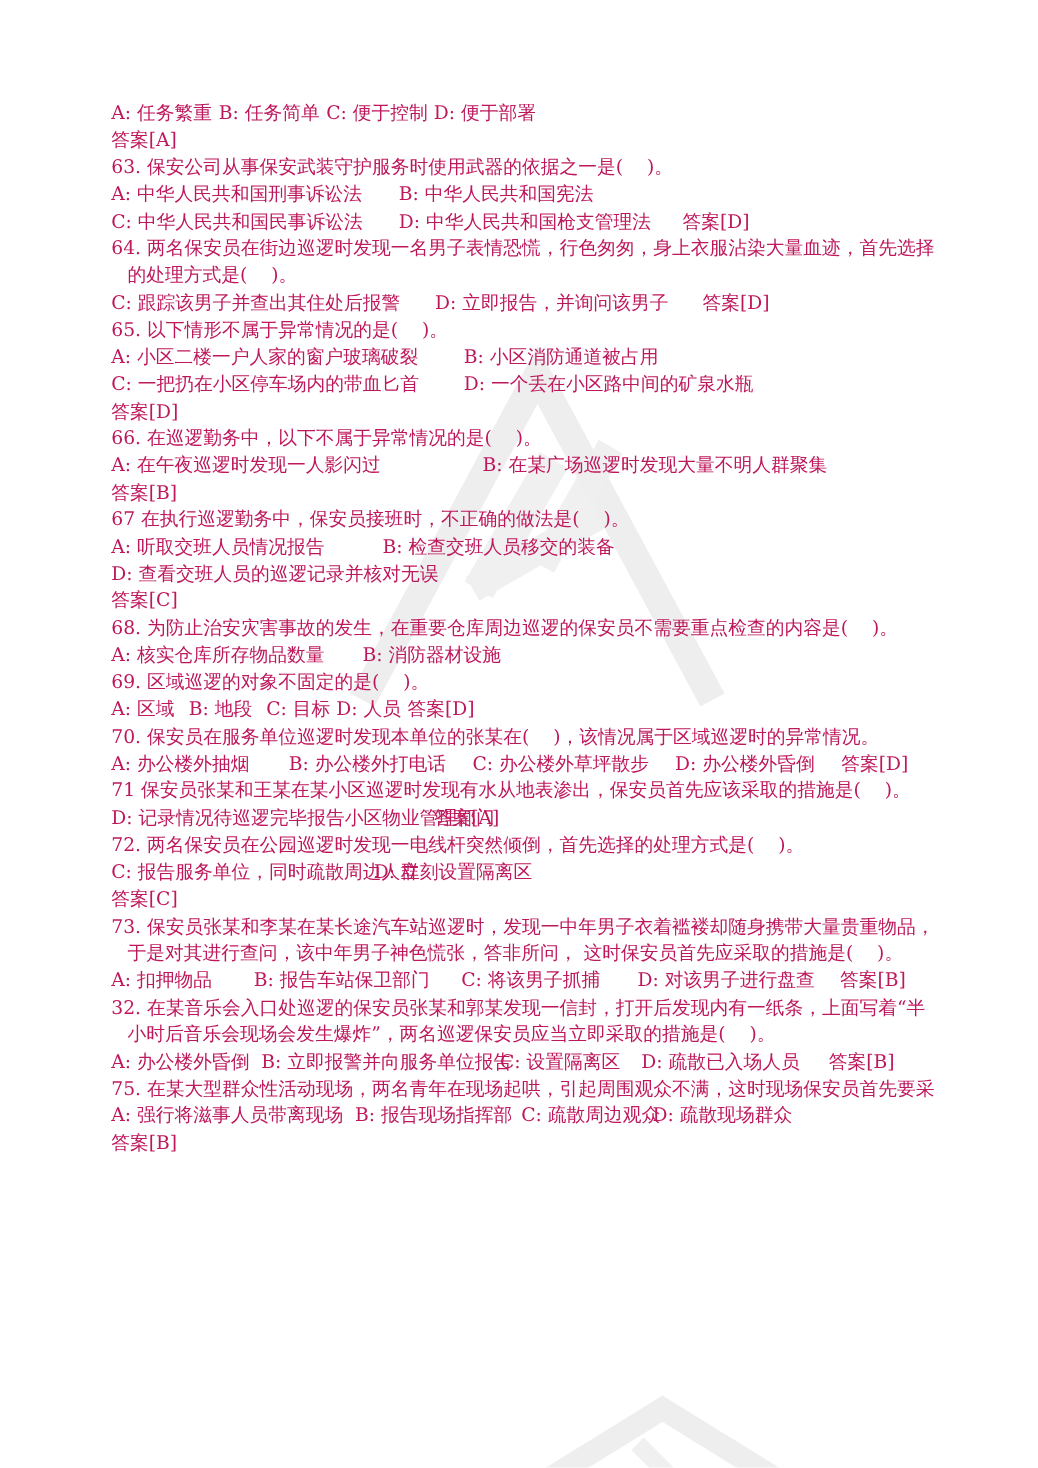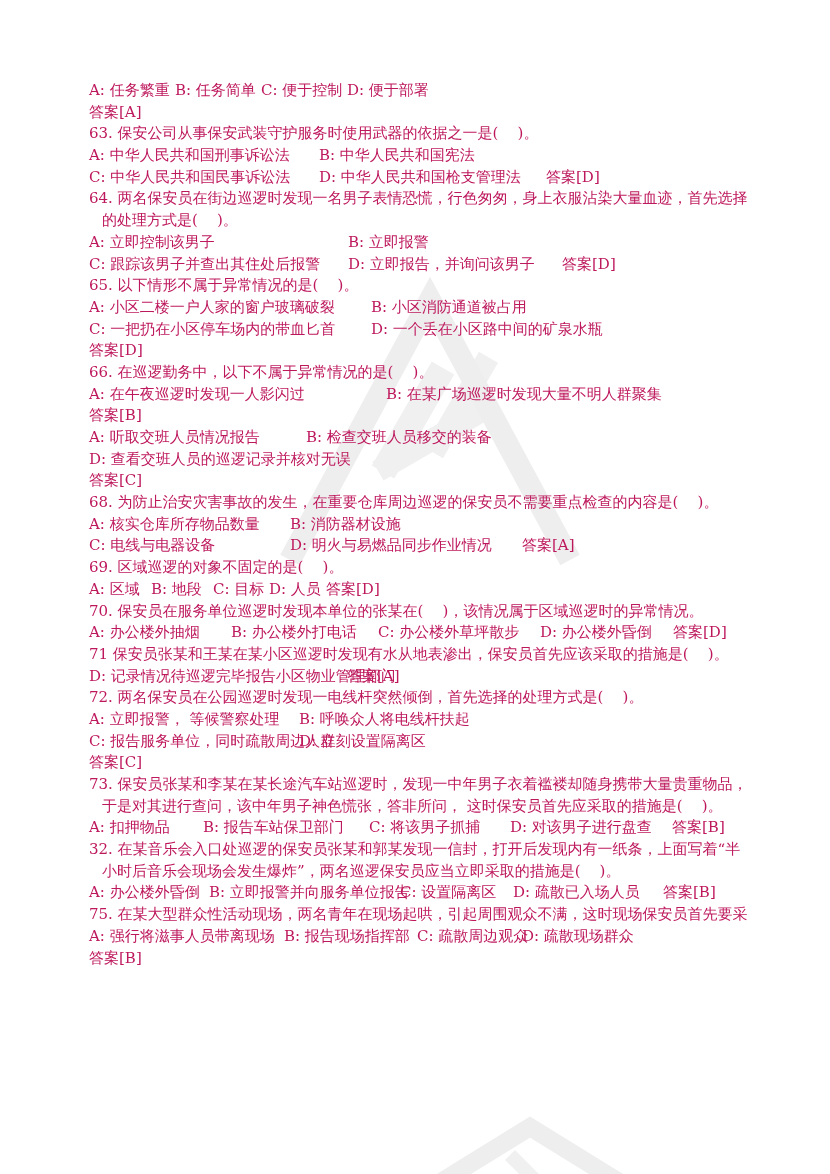--- a/index.html
+++ b/index.html
@@ -48,51 +48,49 @@
 
     <div class="line"><span class="opt" style="width:86px">A: 任务繁重</span><span class="opt" style="width:86px">B: 任务简单</span><span class="opt" style="width:86px">C: 便于控制</span><span class="opt">D: 便于部署</span></div>
     <div class="line">答案[A]</div>
 
     <div class="line">63. 保安公司从事保安武装守护服务时使用武器的依据之一是(    )。</div>
     <div class="line"><span class="opt" style="width:230px">A: 中华人民共和国刑事诉讼法</span><span class="opt">B: 中华人民共和国宪法</span></div>
     <div class="line"><span class="opt" style="width:230px">C: 中华人民共和国民事诉讼法</span><span class="opt" style="width:227px">D: 中华人民共和国枪支管理法</span><span class="ans">答案[D]</span></div>
 
     <div class="line">64. 两名保安员在街边巡逻时发现一名男子表情恐慌，行色匆匆，身上衣服沾染大量血迹，首先选择</div>
     <div class="line indent">的处理方式是(    )。</div>
-    <div class="line"><span class="opt" style="width:259px">A: 立即控制该男子</span><span class="opt">B: 立即报警</span></div>
     <div class="line"><span class="opt" style="width:259px">C: 跟踪该男子并查出其住处后报警</span><span class="opt" style="width:214px">D: 立即报告，并询问该男子</span><span class="ans">答案[D]</span></div>
 
     <div class="line">65. 以下情形不属于异常情况的是(    )。</div>
     <div class="line"><span class="opt" style="width:282px">A: 小区二楼一户人家的窗户玻璃破裂</span><span class="opt">B: 小区消防通道被占用</span></div>
     <div class="line"><span class="opt" style="width:282px">C: 一把扔在小区停车场内的带血匕首</span><span class="opt">D: 一个丢在小区路中间的矿泉水瓶</span></div>
     <div class="line">答案[D]</div>
 
     <div class="line">66. 在巡逻勤务中，以下不属于异常情况的是(    )。</div>
     <div class="line"><span class="opt" style="width:297px">A: 在午夜巡逻时发现一人影闪过</span><span class="opt">B: 在某广场巡逻时发现大量不明人群聚集</span></div>
     <div class="line">答案[B]</div>
 
+    <div class="line">67 在执行巡逻勤务中，保安员接班时，不正确的做法是(    )。</div>
     <div class="line"><span class="opt" style="width:217px">A: 听取交班人员情况报告</span><span class="opt">B: 检查交班人员移交的装备</span></div>
     <div class="line">D: 查看交班人员的巡逻记录并核对无误</div>
     <div class="line">答案[C]</div>
 
     <div class="line">68. 为防止治安灾害事故的发生，在重要仓库周边巡逻的保安员不需要重点检查的内容是(    )。</div>
     <div class="line"><span class="opt" style="width:201px">A: 核实仓库所存物品数量</span><span class="opt">B: 消防器材设施</span></div>
-    <div class="line"><span class="opt" style="width:201px">C: 电线与电器设备</span><span class="opt" style="width:232px">D: 明火与易燃品同步作业情况</span><span class="ans">答案[A]</span></div>
 
     <div class="line">69. 区域巡逻的对象不固定的是(    )。</div>
     <div class="line"><span class="opt" style="width:62px">A: 区域</span><span class="opt" style="width:62px">B: 地段</span><span class="opt" style="width:56px">C: 目标</span><span class="opt" style="width:57px">D: 人员</span><span class="ans">答案[D]</span></div>
 
     <div class="line">70. 保安员在服务单位巡逻时发现本单位的张某在(    )，该情况属于区域巡逻时的异常情况。</div>
     <div class="line"><span class="opt" style="width:142px">A: 办公楼外抽烟</span><span class="opt" style="width:147px">B: 办公楼外打电话</span><span class="opt" style="width:162px">C: 办公楼外草坪散步</span><span class="opt" style="width:133px">D: 办公楼外昏倒</span><span class="ans">答案[D]</span></div>
 
     <div class="line">71 保安员张某和王某在某小区巡逻时发现有水从地表渗出，保安员首先应该采取的措施是(    )。</div>
     <div class="line"><span class="opt" style="width:258px">D: 记录情况待巡逻完毕报告小区物业管理部门</span><span class="ans">答案[A]</span></div>
 
     <div class="line">72. 两名保安员在公园巡逻时发现一电线杆突然倾倒，首先选择的处理方式是(    )。</div>
-    <div class="line"><span class="opt" style="width:210px">A: 立即报警， 等候警察处理</span><span class="opt">B: 呼唤众人将电线杆扶起</span></div>
     <div class="line"><span class="opt" style="width:210px">C: 报告服务单位，同时疏散周边人群</span><span class="opt">D: 立刻设置隔离区</span></div>
     <div class="line">答案[C]</div>
 
     <div class="line">73. 保安员张某和李某在某长途汽车站巡逻时，发现一中年男子衣着褴褛却随身携带大量贵重物品，</div>
     <div class="line indent">于是对其进行查问，该中年男子神色慌张，答非所问， 这时保安员首先应采取的措施是(    )。</div>
     <div class="line"><span class="opt" style="width:114px">A: 扣押物品</span><span class="opt" style="width:166px">B: 报告车站保卫部门</span><span class="opt" style="width:141px">C: 将该男子抓捕</span><span class="opt" style="width:162px">D: 对该男子进行盘查</span><span class="ans">答案[B]</span></div>
 
     <div class="line">32. 在某音乐会入口处巡逻的保安员张某和郭某发现一信封，打开后发现内有一纸条，上面写着“半</div>
     <div class="line indent">小时后音乐会现场会发生爆炸”，两名巡逻保安员应当立即采取的措施是(    )。</div>
     <div class="line"><span class="opt" style="width:120px">A: 办公楼外昏倒</span><span class="opt" style="width:191px">B: 立即报警并向服务单位报告</span><span class="opt" style="width:113px">C: 设置隔离区</span><span class="opt" style="width:150px">D: 疏散已入场人员</span><span class="ans">答案[B]</span></div>

